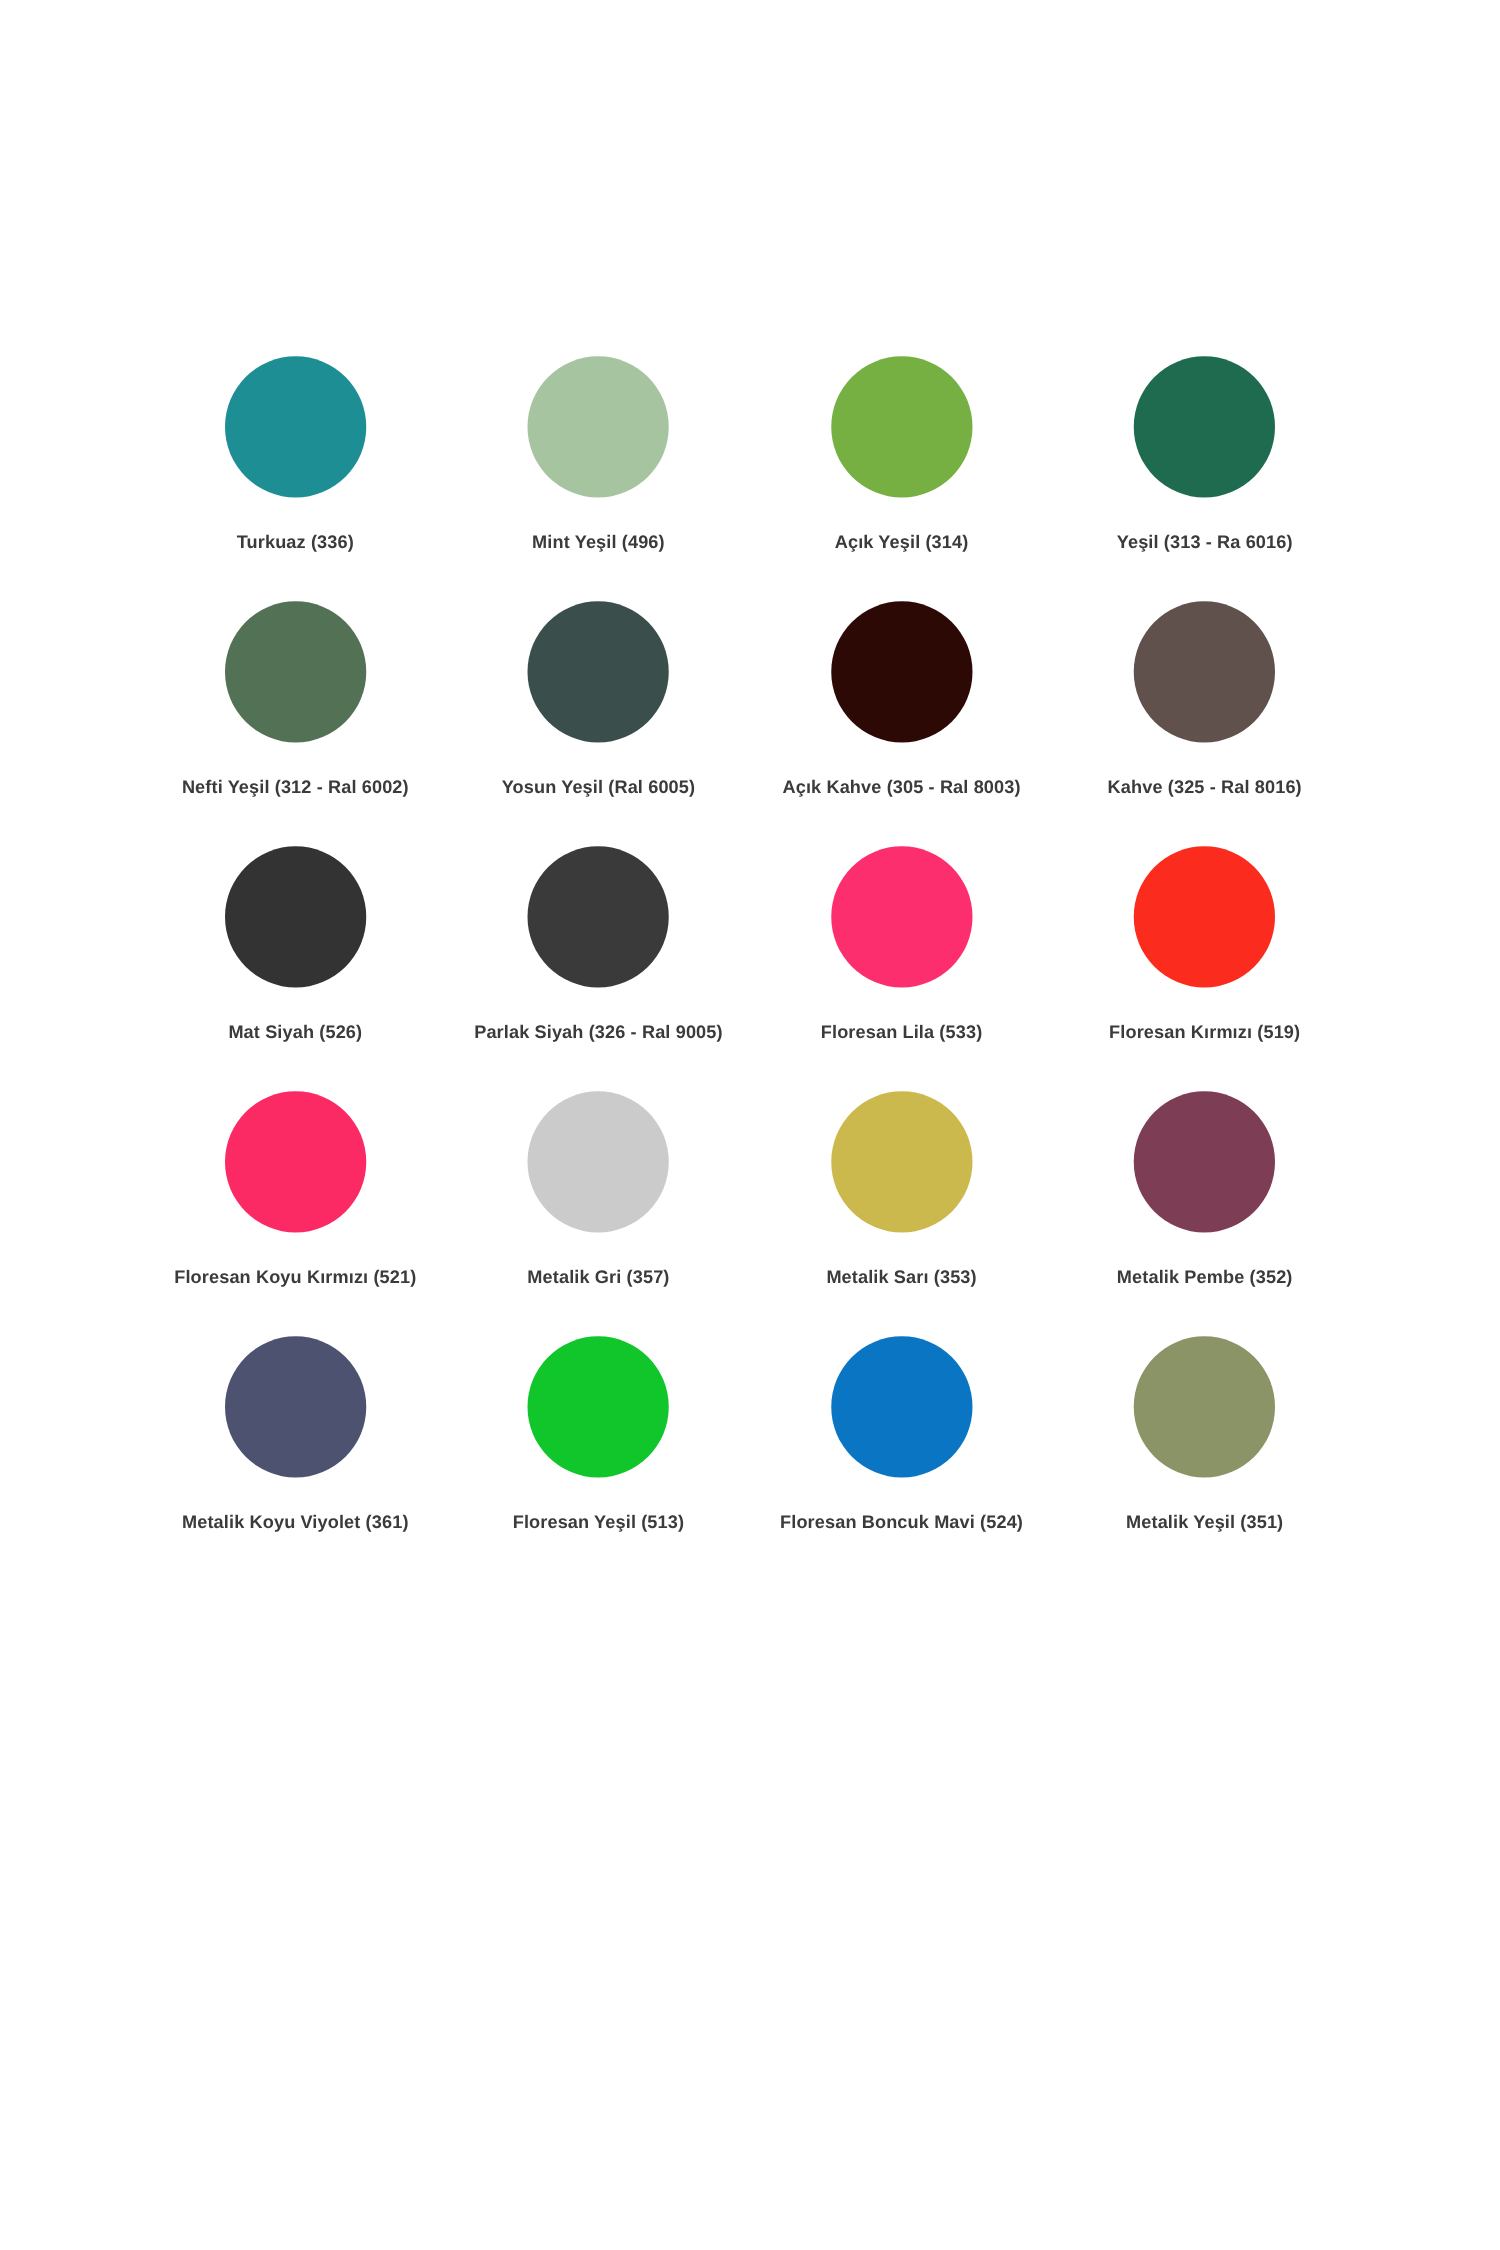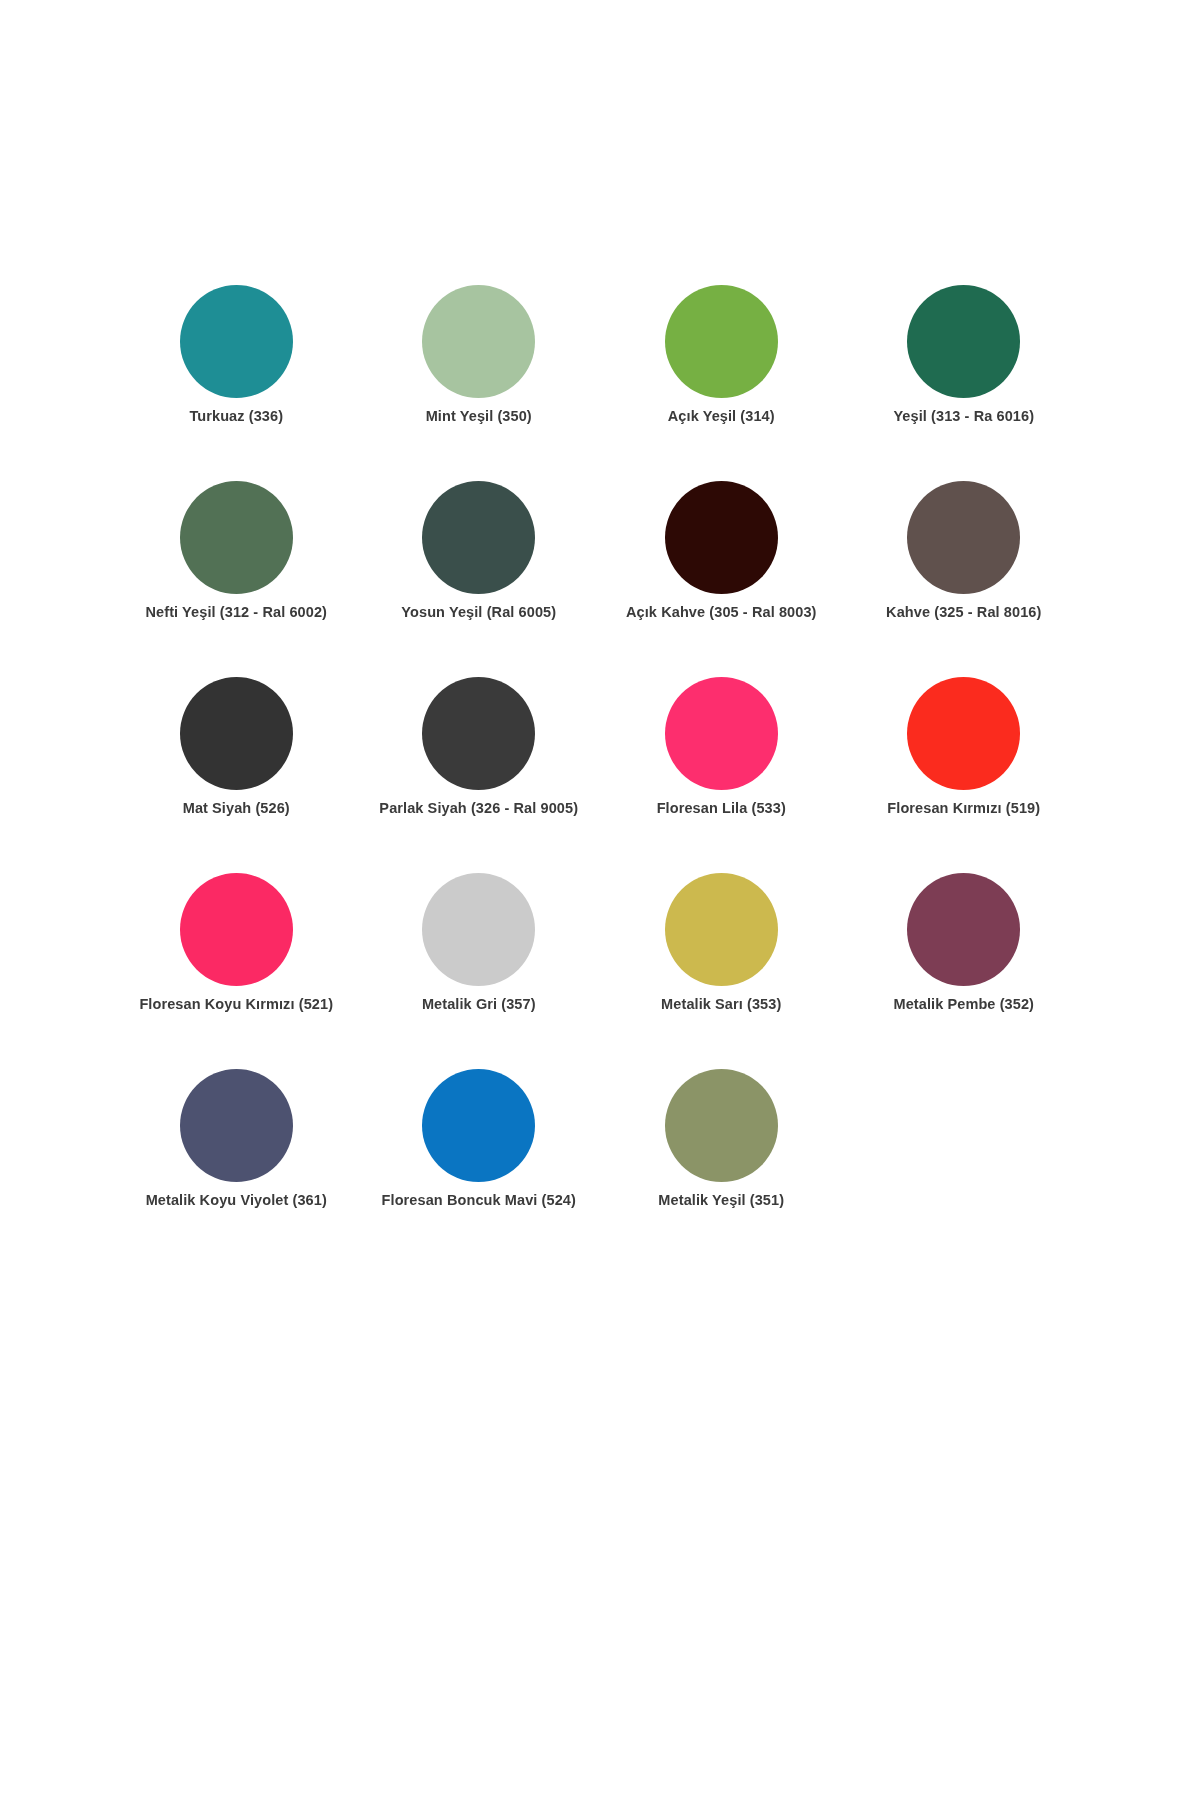--- a/index.html
+++ b/index.html
@@ -45,42 +45,42 @@
 
   .swatch-dot {
     width: 113px;
     height: 113px;
     border-radius: 50%;
     display: block;
     flex: 0 0 auto;
   }
 
   .swatch-label {
-    margin-top: 10px;
+    margin-top: 28px;
     font-size: 14.5px;
     font-weight: bold;
     color: #3b3b3b;
     text-align: center;
     letter-spacing: 0.1px;
     line-height: 1.2;
     white-space: nowrap;
   }
 </style>
 </head>
 <body style="background: rgb(255, 255, 255);">
 
 <div id="palette-page" style="background: rgb(255, 255, 255);">
   <div id="swatch-grid">
       <div class="swatch-cell">
         <span class="swatch-dot" style="background-color: rgb(30, 142, 149);"></span>
         <div class="swatch-label">Turkuaz (336)</div>
       </div>
       <div class="swatch-cell">
         <span class="swatch-dot" style="background-color: rgb(167, 196, 160);"></span>
-        <div class="swatch-label">Mint Yeşil (350)</div>
+        <div class="swatch-label">Mint Yeşil (496)</div>
       </div>
       <div class="swatch-cell">
         <span class="swatch-dot" style="background-color: rgb(118, 176, 67);"></span>
         <div class="swatch-label">Açık Yeşil (314)</div>
       </div>
       <div class="swatch-cell">
         <span class="swatch-dot" style="background-color: rgb(31, 107, 80);"></span>
         <div class="swatch-label">Yeşil (313 - Ra 6016)</div>
       </div>
       <div class="swatch-cell">
@@ -129,20 +129,24 @@
       </div>
       <div class="swatch-cell">
         <span class="swatch-dot" style="background-color: rgb(125, 61, 84);"></span>
         <div class="swatch-label">Metalik Pembe (352)</div>
       </div>
       <div class="swatch-cell">
         <span class="swatch-dot" style="background-color: rgb(77, 82, 112);"></span>
         <div class="swatch-label">Metalik Koyu Viyolet (361)</div>
       </div>
       <div class="swatch-cell">
+        <span class="swatch-dot" style="background-color: rgb(16, 198, 42);"></span>
+        <div class="swatch-label">Floresan Yeşil (513)</div>
+      </div>
+      <div class="swatch-cell">
         <span class="swatch-dot" style="background-color: rgb(10, 117, 194);"></span>
         <div class="swatch-label">Floresan Boncuk Mavi (524)</div>
       </div>
       <div class="swatch-cell">
         <span class="swatch-dot" style="background-color: rgb(139, 148, 103);"></span>
         <div class="swatch-label">Metalik Yeşil (351)</div>
       </div>
     </div>
 </div>
 

